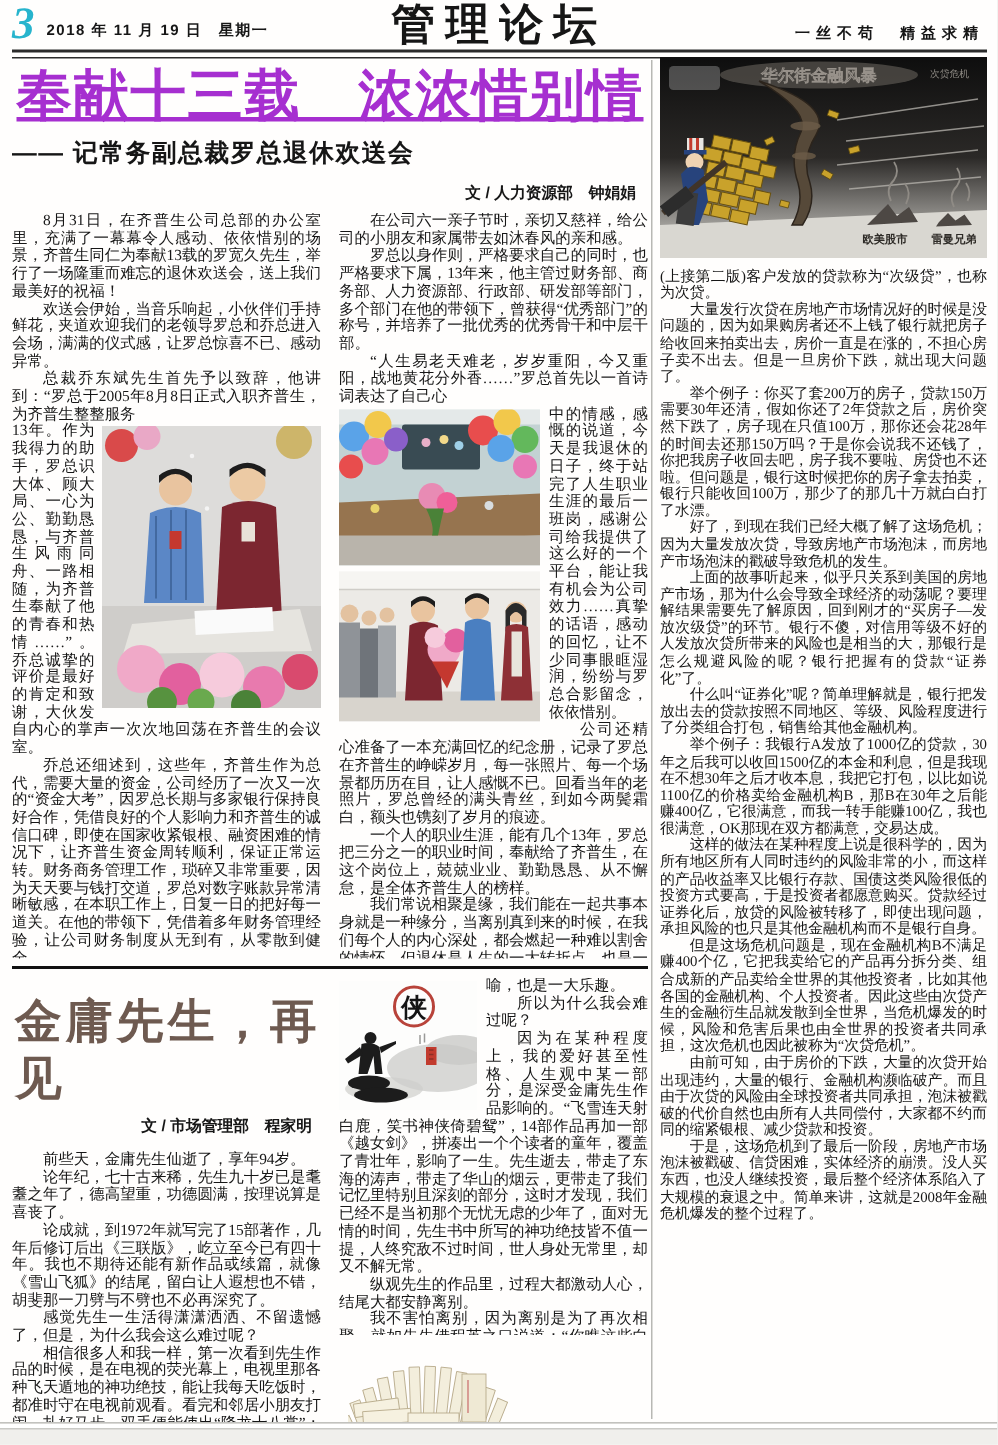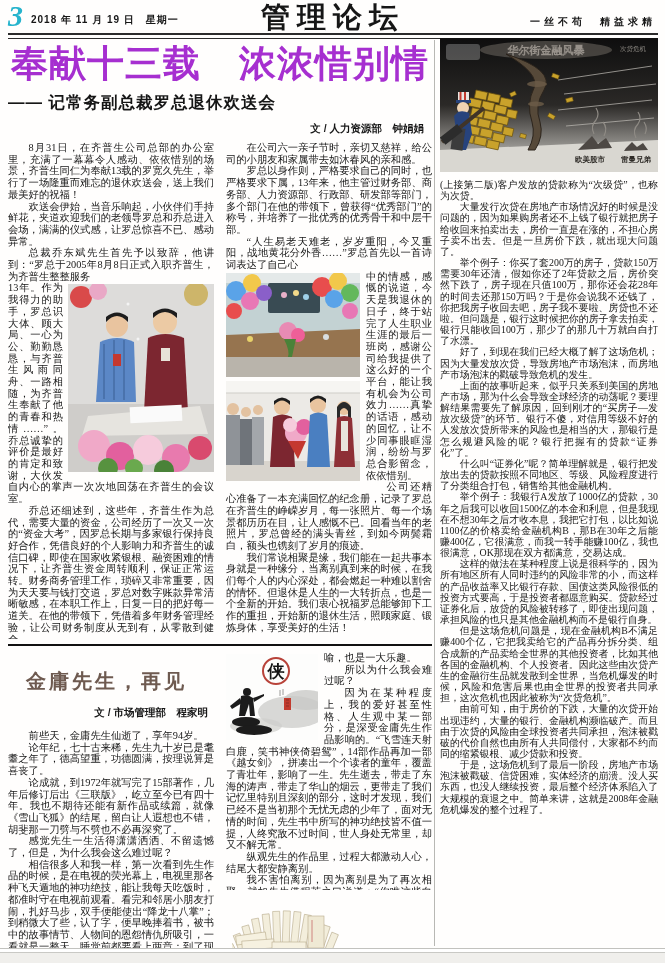--- a/index.html
+++ b/index.html
@@ -18,39 +18,39 @@
           font-weight:bold;font-size:10px;letter-spacing:4px;}
   .hdr-rule{position:absolute;left:8px;top:33px;width:650px;height:3px;
             border-top:2px solid #2b2b2b;border-bottom:1px solid #2b2b2b;}
   
   .vdivider{position:absolute;left:434px;top:40px;height:906px;width:0;border-left:1px solid #b8b8b4;}
   .footband{position:absolute;left:0;top:948px;width:665px;height:15px;background:#f0efec;
             border-top:1px solid #c2c2be;box-shadow:inset 0 3px 0 #fff,inset 0 4px 0 #c9c9c5;}
   
   .leftblock{position:absolute;left:8px;top:38px;width:424px;height:910px;overflow:hidden;}
   .a1-head{font-family:"Liberation Sans",sans-serif;font-weight:bold;text-align:center;
-           font-size:37px;line-height:44px;letter-spacing:1px;color:#a62fd0;margin-top:4px;}
+           font-size:37px;line-height:44px;letter-spacing:1px;color:#a62fd0;margin-top:4px;text-decoration:underline;}
   .a1-sub{font-family:"Liberation Sans",sans-serif;font-weight:bold;
           font-size:16.5px;line-height:22px;margin-top:5px;letter-spacing:1px;}
   .a1-by{font-family:"Liberation Sans",sans-serif;font-weight:bold;font-size:10.5px;
          text-align:right;margin:9px 8px 6px 0;}
   .cols{display:flex;gap:12px;}
   .col{width:206px;}
   .a1-cols{height:497px;overflow:hidden;}
   .bodytxt p{margin:0;text-align:justify;font-size:10.3px;line-height:11.7px;text-indent:2em;}
   .bodytxt p.cont{text-indent:0;}
   .ph{display:block;border:0;}
   .ph-right{float:right;margin:2px 0 3px 5px;}
   .ph-left{float:left;margin:2px 6px 3px 0;}
   .midphotos{float:left;width:134px;margin:2px 6px 2px 0;}
   .midphotos svg{display:block;margin-bottom:4px;}
   .a2-rule{border:0;border-top:2px solid #111;margin:5px 0 0 0;}
   .a2{height:300px;overflow:hidden;margin-top:6px;}
-  .a2-head{font-family:"Liberation Sans",sans-serif;font-weight:bold;font-size:20px;
-           line-height:38px;letter-spacing:3px;color:#6e5a50;margin:10px 0 0 18px;}
+  .a2-head{font-family:"Liberation Sans",sans-serif;font-weight:bold;font-size:31px;
+           line-height:38px;letter-spacing:3px;color:#6e5a50;margin:10px 0 0 2px;}
   .a2-by{font-family:"Liberation Sans",sans-serif;font-weight:bold;font-size:10.5px;
          text-align:right;margin:6px 6px 10px 0;}
   .a2col2-inner{height:238px;overflow:hidden;}
   .jy-images{display:flex;align-items:flex-start;gap:14px;margin:6px 0 0 6px;flex-direction:column;}
   
   .rightblock{position:absolute;left:440px;top:38px;width:218px;height:908px;overflow:hidden;}
   .cartoon{display:block;margin-bottom:7px;}
   .crisis p{margin:0;text-align:justify;font-size:9.9px;line-height:11.15px;text-indent:2em;
             font-family:"Liberation Serif",serif;}
   .crisis p.first{text-indent:0;}
@@ -198,20 +198,21 @@
             <g>
               <circle cx="118" cy="27" r="7" fill="#e9c49f"></circle>
                 <path d="M111,26 Q118,16 125,26 L125,40 L122,40 L122,30 Q118,24 114,30 L114,40 L111,40 Z" fill="#2a2a2a"></path>
               <path d="M108,86 L111,37 Q118,33 126,37 L129,86 Z" fill="#8e3036"></path>
               <rect x="115" y="40" width="7" height="30" fill="#e8e4dc"></rect>
             </g>
           </svg>
         </span>
         <p class="cont">中的情感，感慨的说道，今天是我退休的日子，终于站完了人生职业生涯的最后一班岗，感谢公司给我提供了这么好的一个平台，能让我有机会为公司效力……真挚的话语，感动的回忆，让不少同事眼眶湿润，纷纷与罗总合影留念，依依惜别。</p>
         <p>公司还精心准备了一本充满回忆的纪念册，记录了罗总在齐普生的峥嵘岁月，每一张照片、每一个场景都历历在目，让人感慨不已。回看当年的老照片，罗总曾经的满头青丝，到如今两鬓霜白，额头也镌刻了岁月的痕迹。</p>
+        <p>一个人的职业生涯，能有几个13年，罗总把三分之一的职业时间，奉献给了齐普生，在这个岗位上，兢兢业业、勤勤恳恳、从不懈怠，是全体齐普生人的榜样。</p>
         <p>我们常说相聚是缘，我们能在一起共事本身就是一种缘分，当离别真到来的时候，在我们每个人的内心深处，都会燃起一种难以割舍的情怀。但退休是人生的一大转折点，也是一个全新的开始。我们衷心祝福罗总能够卸下工作的重担，开始新的退休生活，照顾家庭、锻炼身体，享受美好的生活！</p>
       </div>
     </div>
 
     <hr class="a2-rule">
 
     <div class="cols a2 bodytxt">
       <div class="col">
         <div class="a2-head">金庸先生，再见</div>
         <div class="a2-by">文 / 市场管理部　程家明</div>

